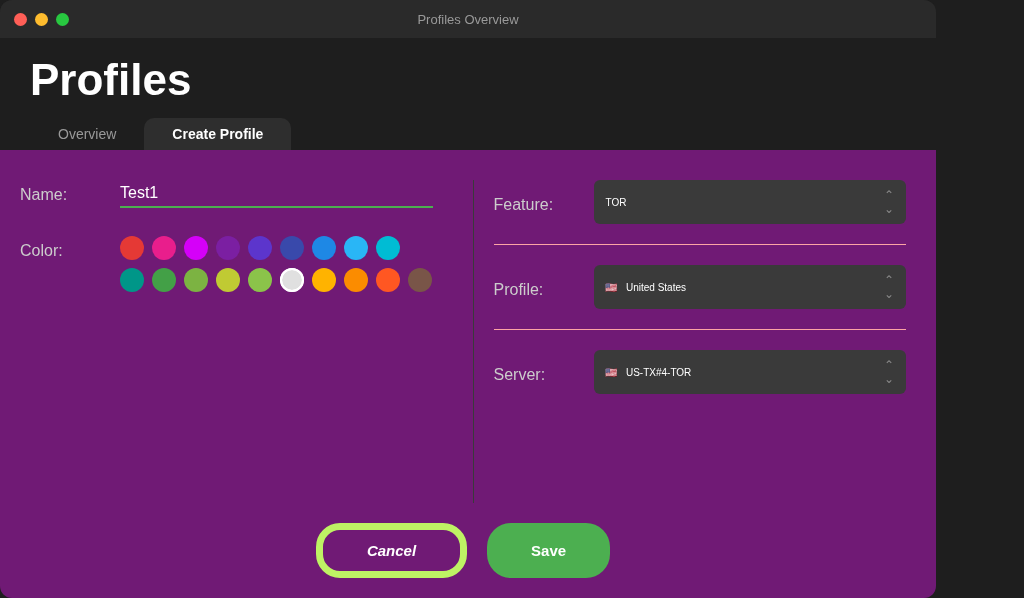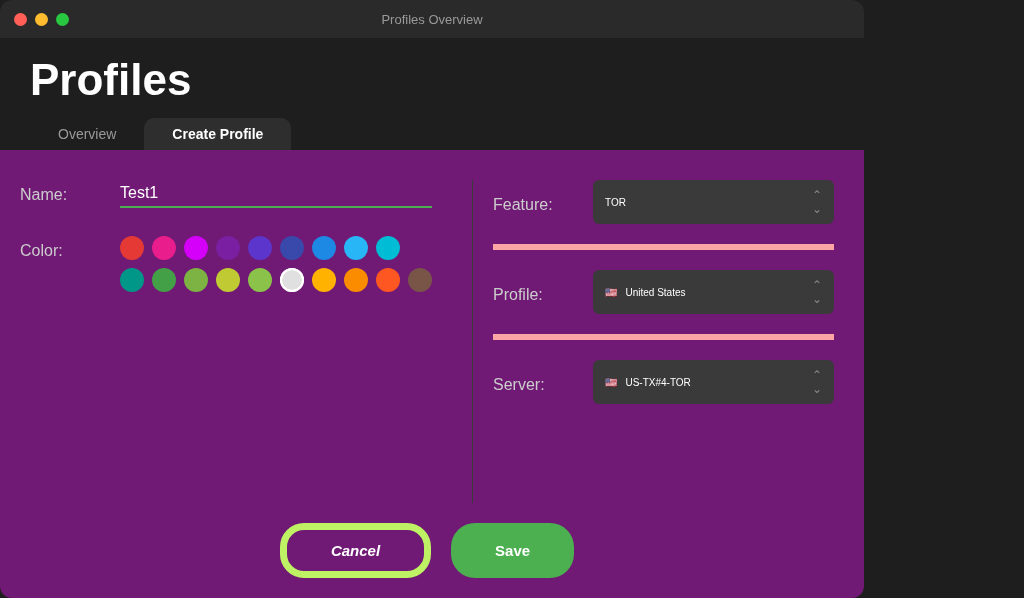--- a/index.html
+++ b/index.html
@@ -6,21 +6,21 @@
     body {
       width: 1024px;
       height: 598px;
       background: #1e1e1e;
       font-family: -apple-system, BlinkMacSystemFont, 'SF Pro Display', 'Helvetica Neue', sans-serif;
       color: #ffffff;
       overflow: hidden;
     }
 
     .window {
-      width: 864px;
+      width: 936px;
       height: 598px;
       background: #1e1e1e;
       border-radius: 12px;
       display: flex;
       flex-direction: column;
       overflow: hidden;
     }
 
     .title-bar {
       height: 38px;
@@ -200,21 +200,21 @@
     .select-chevron {
       color: #888;
       font-size: 12px;
     }
 
     .right-form-row {
       display: flex;
       align-items: center;
       margin-bottom: 20px;
       padding-bottom: 20px;
-      border-bottom: 6px solid #fca5a5;
+      border-bottom: 1px solid #fca5a5;
     }
 
     .right-form-row:last-child {
       border-bottom: none;
     }
 
     .button-row {
       display: flex;
       justify-content: center;
       gap: 20px;

